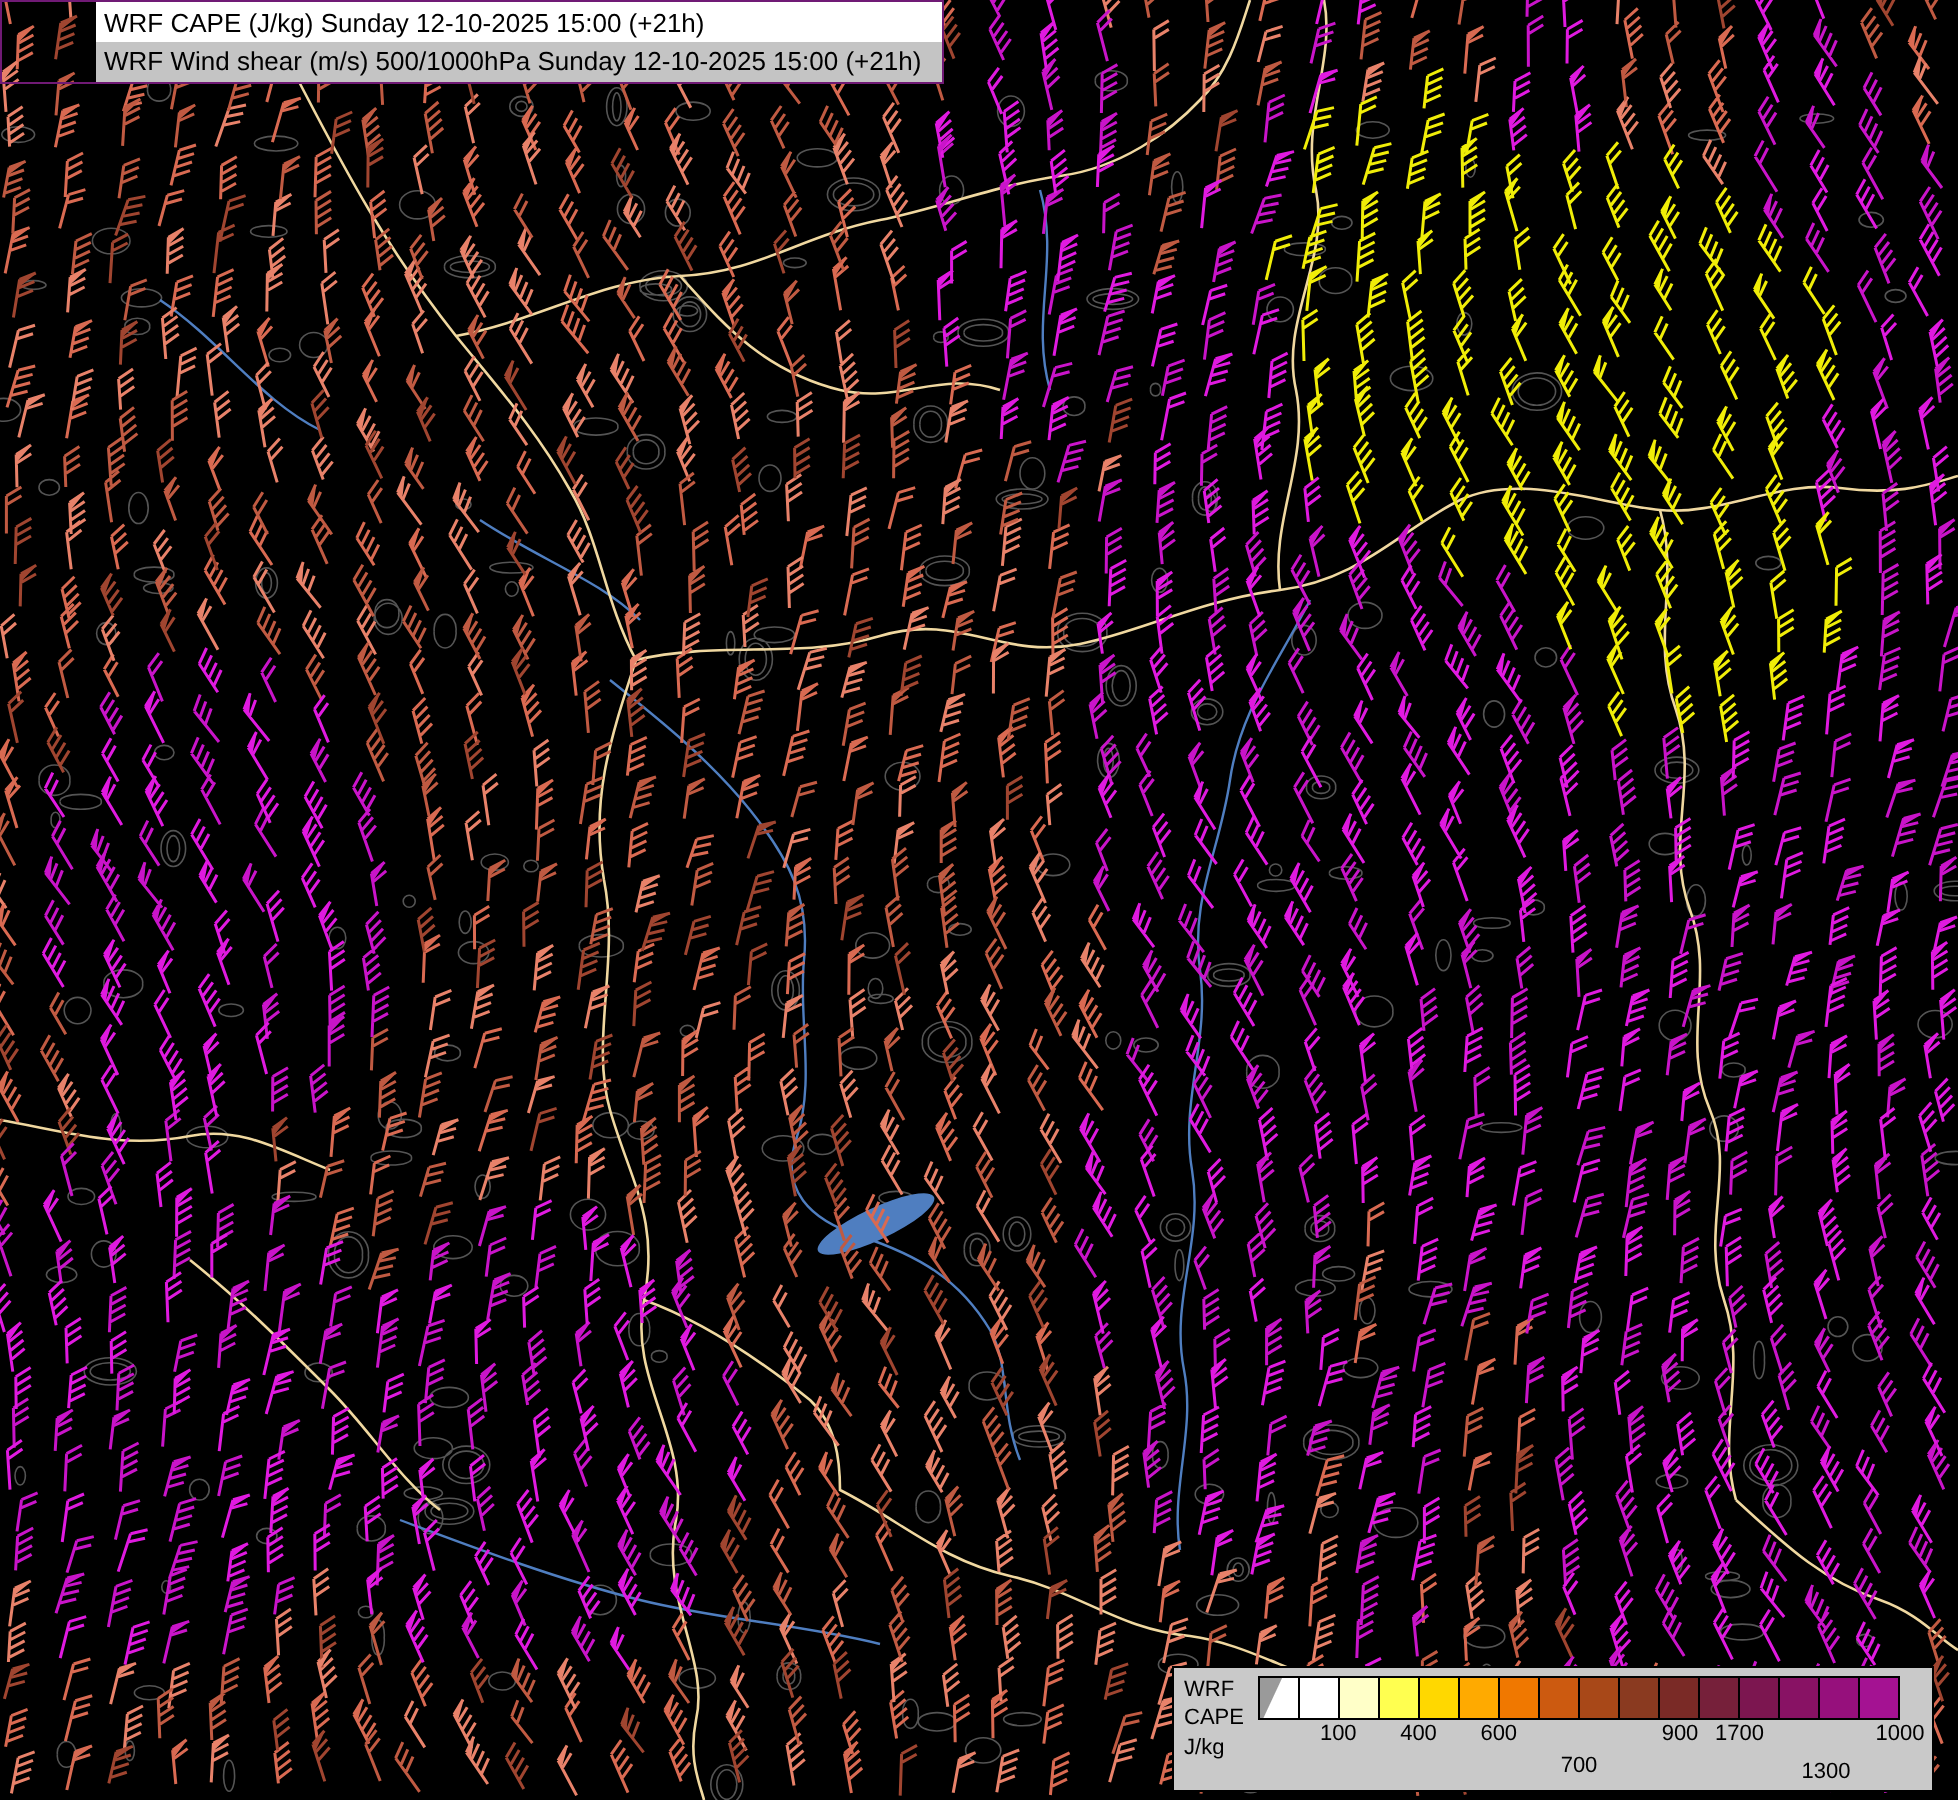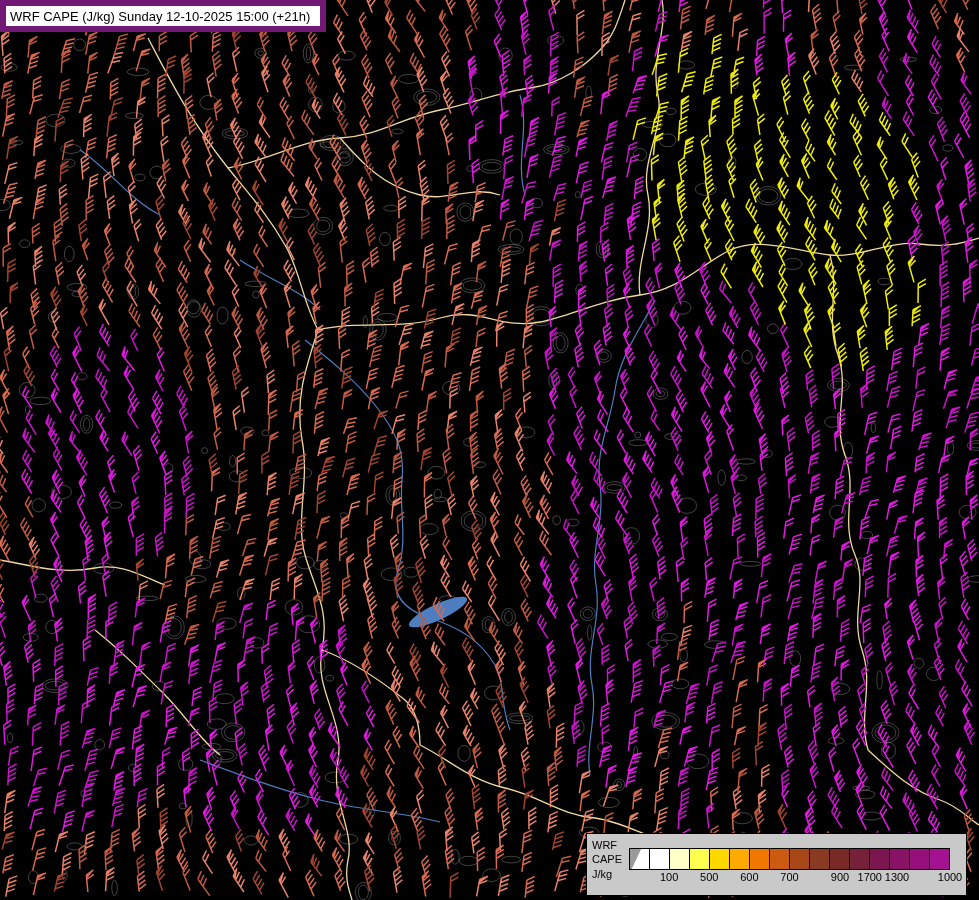--- a/index.html
+++ b/index.html
@@ -1,26 +1,26 @@
 <!DOCTYPE html>
 <html><head>
 <meta charset="utf-8">
 <style>
   html,body{margin:0;padding:0;background:#222;}
   .stage{
     position:relative;width:979px;height:900px;background:#000;overflow:hidden;
     font-family:"Liberation Sans",sans-serif;
   }
   .stage svg{position:absolute;top:0;left:0;}
-  .header{position:absolute;top:0;left:0;border:6px solid #701a75;z-index:5;}
+  .header{position:absolute;top:0;left:0;border:1px solid #701a75;z-index:5;padding-left:47px;}
   .header .h1{background:#ffffff;color:#000;font-size:13px;padding:3px 10px 2px 4px;white-space:nowrap;}
   .header .h2{background:#c4c4c4;color:#000;font-size:13px;padding:2px 10px 3px 4px;white-space:nowrap;}
   .legend{
     position:absolute;right:12px;bottom:4px;background:#c9c9c9;border:1px solid #000;
-    display:flex;align-items:center;gap:7px;padding:4px 16px 2px 5px;z-index:5;
+    display:flex;align-items:flex-start;gap:7px;padding:4px 16px 2px 5px;z-index:5;
   }
   .legend-labels{display:flex;flex-direction:column;justify-content:space-between;
     font-size:11px;color:#000;line-height:1.3;padding-bottom:12px;}
   .legend-bar{display:flex;height:20px;border:1px solid #000;width:max-content;background:#fff;}
   .swatch{width:19px;height:100%;border-right:1px solid #000;}
   .swatch:last-child{border-right:none;}
   .swatch.hatch{background:linear-gradient(115deg,#9a9a9a 38%,#ffffff 40%);}
   .legend-ticks{position:relative;height:13px;font-size:11px;color:#000;margin-top:1px;}
   .tick{position:absolute;top:0;transform:translateX(-50%);white-space:nowrap;}
 </style>
@@ -66,20 +66,21 @@
         <path d="M82.5,-0.8L90.9,-4.6L82.1,3.1ZM384.8,2.0L389.4,-5.9L386.8,5.5ZM858.4,-4.3L865.3,-10.3L859.1,-0.4ZM938.5,-0.2L943.0,-8.2L940.6,3.2ZM30.4,11.5L39.0,8.2L29.8,15.4ZM112.5,10.1L121.2,7.2L111.8,14.0ZM232.4,33.3L239.1,27.0L233.4,37.2ZM610.7,58.6L619.3,55.4L610.1,62.5ZM184.1,73.9L192.1,69.5L184.0,77.9ZM9.8,139.7L18.4,136.6L9.2,143.7ZM61.0,165.0L69.2,160.9L60.8,169.0ZM252.6,188.1L257.1,180.0L254.7,191.5ZM208.7,205.8L214.3,198.5L210.3,209.5ZM278.8,225.7L283.7,217.9L280.7,229.2ZM530.8,247.9L539.1,244.1L530.5,251.9ZM253.8,273.7L258.1,265.6L256.0,277.1ZM10.5,286.9L18.6,282.6L10.4,290.9ZM50.7,293.9L56.3,286.6L52.3,297.5ZM80.5,312.0L85.7,304.5L82.2,315.6ZM256.1,330.8L261.9,323.7L257.6,334.5ZM184.5,353.4L190.2,346.2L186.0,357.1ZM313.9,349.7L321.4,344.4L314.3,353.7ZM379.4,412.9L388.4,411.2L378.1,416.7ZM326.4,458.6L335.4,456.8L325.2,462.5ZM423.8,450.9L432.4,447.7L423.2,454.9ZM136.4,564.0L144.0,558.8L136.8,568.0ZM394.1,578.4L401.2,572.6L394.8,582.4ZM440.5,671.0L445.8,663.4L442.3,674.6ZM520.0,684.3L525.5,677.0L521.6,688.0ZM758.9,726.8L767.1,722.8L758.7,730.8ZM364.1,755.5L368.5,747.4L366.2,758.9ZM360.6,772.5L365.4,764.6L362.6,776.0ZM525.6,793.8L534.1,790.3L525.1,797.8ZM362.6,811.1L367.3,803.2L364.6,814.6ZM778.0,811.4L783.4,804.0L779.7,815.1ZM6.3,834.5L15.2,832.3L5.2,838.4ZM965.9,834.7L971.9,827.8L967.2,838.5ZM310.8,862.1L314.4,853.6L313.3,865.3ZM735.5,860.6L742.6,854.9L736.2,864.6ZM58.1,875.9L66.9,873.3L57.2,879.8ZM156.4,872.0L162.6,865.2L157.6,875.8ZM631.4,875.1L639.1,870.1L631.7,879.1ZM754.0,879.7L759.5,872.4L755.6,883.4Z" fill="#a04530" stroke="none"></path>
         <path d="M311.5,-7.5L317.7,-14.2L312.7,-3.7ZM62.4,13.1L70.8,9.4L62.0,17.1ZM1.5,36.0L9.1,30.9L1.8,40.0ZM684.0,34.7L692.6,31.6L683.3,38.7ZM957.1,36.3L960.7,27.9L959.5,39.5ZM808.7,55.4L814.5,48.4L810.2,59.2ZM261.6,72.7L267.7,65.9L262.8,76.5ZM335.2,74.1L340.5,66.6L337.0,77.7ZM416.9,73.8L422.8,66.7L418.3,77.5ZM440.5,77.9L446.8,71.1L441.8,81.7ZM137.9,101.0L146.2,97.2L137.5,105.0ZM312.1,105.8L316.4,97.7L314.2,109.1ZM84.2,118.6L92.3,114.3L84.1,122.6ZM230.4,125.0L235.9,117.6L232.1,128.7ZM259.3,122.2L263.3,114.0L261.6,125.5ZM35.1,138.6L43.4,134.7L34.8,142.6ZM133.7,136.6L141.7,132.2L133.6,140.6ZM202.7,136.8L208.3,129.5L204.3,140.5ZM254.9,142.1L258.8,133.7L257.3,145.3ZM111.6,158.7L119.0,153.1L112.2,162.6ZM288.6,189.6L293.3,181.8L290.5,193.1ZM305.5,184.8L309.7,176.6L307.8,188.2ZM14.0,200.0L22.8,197.5L13.0,203.9ZM129.4,205.1L136.6,199.4L130.1,209.1ZM178.7,211.9L183.3,204.0L180.8,215.4ZM281.7,204.1L286.8,196.5L283.5,207.7ZM340.0,204.0L346.5,197.6L341.0,207.8ZM422.2,200.7L430.3,196.4L422.1,204.7ZM475.8,203.6L484.5,200.5L475.2,207.5ZM8.1,227.2L16.0,222.5L8.2,231.2ZM338.7,225.7L344.3,218.5L340.2,229.4ZM552.5,230.7L561.2,227.9L551.7,234.6ZM34.8,251.3L42.5,246.4L35.0,255.3ZM198.8,246.3L202.5,238.0L201.1,249.5ZM226.8,249.5L230.4,241.0L229.2,252.6ZM472.7,243.7L481.0,239.7L472.4,247.7ZM148.5,289.2L151.9,280.7L151.0,292.4ZM284.2,288.0L290.5,281.3L285.4,291.8ZM99.0,306.8L103.8,299.0L100.9,310.3ZM456.1,306.6L464.8,303.9L455.2,310.6ZM315.7,329.6L323.7,325.1L315.7,333.6ZM425.0,333.6L433.9,331.4L424.0,337.5ZM496.8,326.1L504.8,321.7L496.7,330.1ZM524.9,328.5L533.2,324.7L524.5,332.4ZM474.2,349.9L483.0,347.3L473.2,353.8ZM449.1,414.9L457.6,411.4L448.6,418.9ZM495.2,415.1L502.5,409.5L495.8,419.1ZM-8.6,437.2L-4.6,429.0L-6.3,440.5ZM321.5,440.6L330.3,438.0L320.6,444.5ZM515.0,433.4L520.6,426.1L516.6,437.0ZM268.8,476.5L277.1,472.7L268.4,480.5ZM470.6,481.8L477.5,475.7L471.4,485.7ZM540.7,479.2L545.0,471.1L542.9,482.6ZM238.9,495.8L247.5,492.7L238.2,499.8ZM296.4,495.9L305.2,493.1L295.6,499.8ZM393.4,501.4L401.9,497.7L393.0,505.4ZM490.7,499.8L495.6,492.0L492.7,503.3ZM536.3,517.9L539.9,509.5L538.7,521.1ZM29.2,544.0L34.7,536.7L30.9,547.7ZM268.8,540.5L277.7,538.4L267.7,544.4ZM490.9,539.4L495.9,531.7L492.7,542.9ZM220.8,562.3L229.7,560.1L219.7,566.2ZM440.5,562.5L445.0,554.6L442.6,566.0ZM246.0,580.9L254.9,579.1L244.7,584.7ZM294.8,578.5L302.9,574.3L294.7,582.5ZM363.3,584.8L369.5,578.0L364.6,588.6ZM431.3,650.0L434.6,641.4L433.8,653.1ZM467.9,667.1L473.5,659.9L469.5,670.8ZM391.3,686.5L395.9,678.5L393.4,689.9ZM470.5,695.8L475.3,688.0L472.5,699.3ZM547.3,689.0L554.5,683.4L547.9,693.0ZM440.6,712.7L445.8,705.1L442.4,716.3ZM519.3,708.2L525.1,701.1L520.7,711.9ZM463.2,732.9L467.8,724.9L465.3,736.3ZM498.8,750.1L505.4,743.7L499.9,754.0ZM659.6,749.1L668.5,746.8L658.6,753.0ZM468.5,772.2L474.1,764.9L470.1,775.9ZM582.4,774.1L591.1,770.9L581.8,778.0ZM7.4,794.0L15.9,790.6L6.8,797.9ZM609.9,786.9L618.9,785.2L608.6,790.7ZM758.4,794.9L766.1,789.9L758.7,798.9ZM390.2,813.9L395.6,806.5L391.9,817.5ZM630.4,816.3L638.9,812.9L629.9,820.2ZM59.7,834.2L68.5,831.8L58.7,838.1ZM159.0,830.9L165.8,824.7L159.9,834.8ZM279.0,836.5L284.2,829.0L280.8,840.1ZM365.5,840.5L369.9,832.4L367.7,843.9ZM445.6,831.9L453.3,826.8L445.9,835.9ZM227.0,857.2L232.0,849.5L228.8,860.7ZM363.4,857.9L368.2,850.0L365.4,861.3ZM581.7,850.4L590.7,848.5L580.5,854.3ZM106.7,871.6L115.0,867.6L106.5,875.6ZM233.2,876.2L237.3,868.0L235.5,879.5ZM279.0,880.2L284.0,872.5L280.9,883.8ZM479.7,879.4L488.3,876.4L479.0,883.4ZM876.2,876.4L880.1,868.1L878.5,879.6Z" fill="#e8826a" stroke="none"></path>
         <path d="M492.4,-6.2L497.5,-13.8L494.2,-2.6ZM907.1,17.5L910.9,9.2L909.4,20.7ZM521.4,35.7L528.2,29.5L522.3,39.6ZM523.9,60.1L531.6,55.2L524.1,64.1ZM550.9,60.8L559.0,56.7L550.7,64.8ZM903.2,60.9L907.2,52.7L905.5,64.2ZM469.2,73.1L476.3,67.3L469.8,77.0ZM960.9,80.4L964.7,72.0L963.3,83.6ZM468.3,100.0L474.6,93.4L469.4,103.9ZM500.5,92.6L508.1,87.4L500.9,96.6ZM523.7,98.4L532.2,94.8L523.3,102.4ZM882.2,104.8L886.3,96.6L884.4,108.1ZM609.7,124.2L618.3,121.1L609.0,128.1ZM505.7,179.6L514.4,176.7L504.9,183.6ZM936.9,185.9L942.8,179.0L938.3,189.7ZM967.8,184.3L975.1,178.7L968.3,188.2ZM913.7,232.1L919.5,225.0L915.1,235.8ZM941.5,221.6L948.3,215.5L942.4,225.5ZM552.7,243.1L561.4,240.0L552.0,247.0ZM579.6,245.1L588.0,241.2L579.4,249.1ZM579.6,266.2L587.1,261.0L580.0,270.2ZM655.0,269.1L661.7,262.9L655.9,273.0ZM699.6,269.2L705.5,262.1L701.1,273.0ZM969.8,264.3L977.8,259.8L969.9,268.3ZM646.7,306.0L652.4,298.8L648.3,309.7ZM670.2,315.1L674.0,306.7L672.6,318.3ZM729.4,313.5L734.0,305.6L731.4,317.0ZM942.1,309.8L950.4,306.0L941.8,313.8ZM978.1,303.8L987.0,301.7L976.9,307.6ZM550.0,332.5L557.7,327.4L550.3,336.5ZM695.4,333.6L700.0,325.7L697.4,337.1ZM545.0,352.1L552.0,346.2L545.8,356.1ZM781.9,353.8L788.4,347.3L783.0,357.7ZM155.5,376.8L160.5,369.2L157.3,380.4ZM594.5,378.2L600.5,371.3L595.9,382.0ZM620.6,376.0L626.4,368.9L622.1,379.7ZM976.2,377.4L985.2,375.6L974.9,381.2ZM750.0,393.4L755.7,386.2L751.5,397.1ZM860.7,388.5L868.4,383.4L861.0,392.5ZM949.1,391.9L958.1,390.2L947.8,395.7ZM45.8,422.7L49.3,414.2L48.2,425.9ZM951.8,409.2L960.8,407.2L950.7,413.1ZM22.7,436.4L26.2,428.0L25.1,439.6ZM48.5,433.4L53.3,425.6L50.5,436.9ZM69.4,439.3L72.9,430.8L71.9,442.5ZM121.7,439.5L126.1,431.5L123.8,442.9ZM185.7,436.7L192.8,431.0L186.4,440.7ZM547.1,440.6L552.3,433.0L548.9,444.2ZM923.3,435.2L932.3,433.2L922.1,439.0ZM970.6,433.0L978.7,428.6L970.5,437.0ZM76.5,457.4L81.2,449.5L78.5,460.9ZM729.7,461.3L735.9,454.4L731.0,465.1ZM811.1,456.2L819.8,453.0L810.5,460.1ZM867.0,456.6L875.3,452.6L866.8,460.6ZM888.0,455.9L896.4,452.2L887.7,459.9ZM571.7,482.7L576.5,474.9L573.6,486.2ZM622.5,479.8L627.7,472.2L624.3,483.4ZM731.0,477.1L737.7,470.7L732.0,481.0ZM788.4,479.5L796.2,474.6L788.6,483.5ZM812.3,477.5L820.7,473.9L811.8,481.5ZM919.2,480.7L928.0,478.1L918.3,484.6ZM131.7,502.2L139.1,496.8L132.1,506.2ZM846.7,495.1L855.7,492.9L845.7,498.9ZM164.6,512.8L172.6,508.3L164.6,516.8ZM835.6,520.6L844.0,517.0L835.1,524.5ZM898.8,518.0L907.7,515.9L897.7,521.9ZM939.5,521.9L947.4,517.3L939.5,525.9ZM623.7,539.4L629.6,532.4L625.1,543.2ZM704.5,535.7L711.6,529.9L705.2,539.6ZM890.5,538.8L899.3,536.2L889.6,542.7ZM945.0,543.3L953.3,539.4L944.7,547.3ZM763.3,557.6L771.7,553.9L762.9,561.5ZM818.6,564.2L827.3,561.2L817.9,568.1ZM844.9,562.9L853.4,559.5L844.4,566.9ZM628.8,581.9L635.9,576.2L629.5,585.9ZM815.3,583.2L823.7,579.5L814.9,587.1ZM835.0,582.1L843.4,578.3L834.7,586.1ZM937.7,582.2L945.2,576.9L938.2,586.2ZM137.1,601.7L145.6,598.2L136.7,605.7ZM244.6,605.6L253.5,603.5L243.5,609.5ZM601.5,604.0L607.3,596.9L602.9,607.7ZM837.5,600.0L845.6,595.6L837.5,604.0ZM28.4,625.7L35.7,620.2L28.9,629.7ZM134.4,626.3L142.8,622.6L134.0,630.3ZM216.8,625.1L225.2,621.6L216.3,629.1ZM338.3,630.4L345.7,624.9L338.9,634.4ZM657.5,627.4L665.7,623.2L657.3,631.4ZM735.2,627.4L743.8,624.3L734.5,631.4ZM934.9,624.2L941.7,618.0L935.7,628.1ZM116.5,644.2L125.0,640.7L116.0,648.1ZM142.3,645.6L150.9,642.1L141.8,649.5ZM247.2,640.0L255.8,636.9L246.5,643.9ZM336.2,645.7L341.9,638.6L337.7,649.4ZM653.0,650.2L660.7,645.3L653.2,654.2ZM737.3,643.5L746.3,641.7L736.1,647.3ZM110.5,666.7L118.8,662.8L110.2,670.7ZM162.9,665.3L171.6,662.2L162.3,669.2ZM191.3,663.0L199.8,659.5L190.8,666.9ZM288.1,666.6L295.3,661.0L288.7,670.6ZM633.3,664.0L641.3,659.5L633.3,668.0ZM907.6,671.5L912.8,664.0L909.3,675.1ZM240.7,687.3L248.1,681.8L241.2,691.2ZM578.0,686.7L584.8,680.5L579.0,690.6ZM691.2,686.0L700.1,683.7L690.1,689.8ZM764.4,682.6L772.7,678.7L764.2,686.6ZM831.3,682.8L838.4,676.9L832.0,686.7ZM28.6,709.0L36.9,705.0L28.3,713.0ZM57.0,708.6L65.5,705.1L56.6,712.5ZM141.8,713.5L150.4,710.2L141.2,717.5ZM191.4,711.2L200.0,708.0L190.7,715.1ZM657.5,713.0L666.4,710.6L656.5,716.9ZM686.9,705.9L695.4,702.4L686.4,709.9ZM814.4,708.3L822.0,703.2L814.7,712.3ZM86.9,730.9L95.8,728.6L85.9,734.8ZM571.9,726.1L579.3,720.6L572.5,730.1ZM964.1,727.2L969.6,719.8L965.7,730.8ZM330.2,756.1L334.5,748.0L332.4,759.5ZM189.3,771.9L197.5,767.7L189.2,775.9ZM286.3,767.4L291.8,760.1L287.9,771.1ZM309.3,772.5L314.0,764.6L311.2,776.0ZM680.9,770.9L689.5,767.8L680.3,774.9ZM810.0,769.5L816.2,762.8L811.2,773.3ZM33.6,789.0L42.6,787.1L32.4,792.8ZM116.4,790.8L125.3,788.4L115.4,794.7ZM256.1,797.4L261.8,790.1L257.7,801.1ZM902.9,800.6L906.7,792.2L905.3,803.8ZM86.2,813.3L95.0,810.8L85.3,817.2ZM231.3,813.7L236.4,806.1L233.2,817.3ZM286.1,815.9L290.7,808.0L288.1,819.3ZM706.7,808.3L714.2,803.0L707.1,812.3ZM781.1,835.0L787.2,828.1L782.4,838.8ZM805.0,829.8L811.0,822.9L806.3,833.6ZM855.9,840.7L860.0,832.4L858.2,844.0ZM906.7,857.4L910.8,849.2L908.9,860.7Z" fill="#c914c9" stroke="none"></path>
         <path d="M523.1,-2.3L529.5,-8.8L524.2,1.6ZM663.0,-7.9L671.8,-10.5L662.1,-4.0ZM681.3,-7.2L689.7,-10.8L680.8,-3.3ZM904.5,-9.5L910.3,-16.6L905.9,-5.8ZM520.5,16.5L527.7,10.9L521.1,20.5ZM879.3,18.5L884.9,11.3L880.9,22.2ZM660.4,37.5L669.3,35.3L659.3,41.3ZM785.3,38.8L792.3,32.9L786.0,42.8ZM907.5,37.0L911.9,29.0L909.6,40.4ZM468.1,61.6L475.2,55.7L468.9,65.5ZM754.9,59.6L762.2,54.1L755.4,63.6ZM787.9,57.6L795.5,52.4L788.2,61.6ZM549.4,77.1L557.6,72.9L549.3,81.1ZM638.4,77.7L647.4,75.9L637.2,81.5ZM602.8,93.9L611.2,90.2L602.4,97.9ZM500.9,114.6L509.0,110.3L500.8,118.6ZM531.1,121.2L539.5,117.6L530.7,125.1ZM469.1,140.0L477.0,135.2L469.3,144.0ZM579.2,140.8L588.0,137.9L578.5,144.7ZM530.4,157.6L539.0,154.5L529.7,161.6ZM965.0,165.8L971.8,159.7L965.8,169.7ZM607.8,179.4L616.7,177.2L606.7,183.3ZM501.5,203.4L509.7,199.4L501.3,207.4ZM526.5,202.4L534.9,198.8L526.0,206.4ZM935.7,205.5L942.4,199.2L936.6,209.4ZM959.8,204.7L966.7,198.6L960.7,208.6ZM627.3,219.4L634.5,213.7L627.9,223.3ZM626.5,250.1L634.3,245.4L626.6,254.1ZM965.2,242.6L972.5,237.1L965.7,246.6ZM674.8,269.9L680.6,262.8L676.3,273.6ZM578.6,290.5L586.6,286.0L578.6,294.5ZM623.5,290.3L629.5,283.4L624.8,294.1ZM963.4,281.9L971.3,277.2L963.5,285.9ZM549.0,311.9L556.2,306.3L549.6,315.9ZM623.5,334.1L628.9,326.7L625.1,337.7ZM748.6,334.7L752.4,326.4L750.9,338.0ZM921.1,327.0L929.6,323.6L920.5,330.9ZM72.7,353.1L77.9,345.5L74.5,356.6ZM122.0,354.8L125.5,346.3L124.5,357.9ZM624.9,350.8L630.9,343.9L626.3,354.6ZM677.3,358.1L681.5,350.0L679.4,361.5ZM699.5,356.3L702.9,347.7L702.0,359.4ZM728.5,356.4L733.6,348.8L730.3,359.9ZM941.6,351.6L950.0,347.8L941.3,355.6ZM124.1,373.7L128.6,365.7L126.1,377.1ZM724.1,371.3L728.3,363.2L726.3,374.7ZM948.6,372.3L957.5,370.1L947.6,376.2ZM51.1,396.1L55.7,388.1L53.2,399.5ZM73.0,395.4L78.3,387.9L74.8,399.0ZM549.5,394.0L555.2,386.8L551.0,397.7ZM597.4,398.6L601.8,390.5L599.5,402.0ZM700.9,389.2L705.9,381.6L702.7,392.8ZM724.6,397.6L730.4,390.5L726.1,401.3ZM833.6,394.1L841.0,388.7L834.1,398.1ZM151.5,415.5L156.8,408.0L153.1,419.1ZM671.5,414.7L675.9,406.6L673.6,418.1ZM720.3,412.0L724.9,404.1L722.4,415.4ZM753.8,409.8L759.2,402.4L755.5,413.5ZM781.8,420.1L789.4,415.0L782.1,424.1ZM99.9,437.7L104.3,429.7L102.0,441.1ZM645.4,439.2L650.0,431.3L647.4,442.6ZM706.5,438.0L712.6,431.2L707.8,441.8ZM759.2,439.4L766.2,433.4L760.0,443.3ZM834.8,432.9L842.6,428.0L835.0,436.9ZM870.5,438.4L879.4,436.0L869.5,442.3ZM946.3,439.5L954.8,436.1L945.7,443.4ZM159.7,457.7L165.7,450.7L161.1,461.5ZM566.6,459.7L570.3,451.3L569.0,462.9ZM624.0,460.1L628.0,451.9L626.2,463.4ZM642.6,458.5L646.8,450.4L644.8,461.9ZM941.8,457.8L950.5,455.1L940.9,461.7ZM970.2,461.3L979.0,458.6L969.4,465.2ZM52.2,477.2L57.5,469.7L53.9,480.8ZM79.1,482.3L84.7,475.1L80.6,486.0ZM108.7,476.1L114.8,469.2L110.1,479.9ZM670.8,481.7L675.9,474.2L672.6,485.3ZM702.9,473.0L709.3,466.4L704.0,476.9ZM897.5,478.3L906.4,476.2L896.4,482.2ZM966.2,475.7L974.1,471.1L966.2,479.7ZM50.8,497.3L54.9,489.1L53.0,500.6ZM590.5,505.0L594.5,496.7L592.8,508.3ZM671.7,493.5L677.4,486.3L673.3,497.2ZM816.4,497.9L825.2,495.2L815.6,501.8ZM889.8,503.5L898.5,500.6L889.1,507.5ZM937.0,500.3L944.7,495.3L937.2,504.2ZM970.3,500.0L977.9,494.8L970.6,503.9ZM50.6,519.5L56.0,512.1L52.3,523.2ZM102.0,522.9L108.7,516.7L102.9,526.8ZM680.2,522.3L687.5,516.8L680.7,526.2ZM812.1,518.3L820.5,514.4L811.8,522.3ZM915.7,521.9L924.0,518.0L915.4,525.9ZM962.4,522.4L969.5,516.6L963.1,526.3ZM85.2,541.0L92.5,535.3L85.8,544.9ZM104.0,538.1L110.9,532.0L104.9,542.0ZM842.2,545.4L850.5,541.6L841.8,549.4ZM870.6,538.4L879.4,535.6L869.8,542.3ZM917.6,537.0L925.3,532.1L917.8,541.0ZM53.8,564.2L59.2,556.8L55.5,567.8ZM540.2,564.4L544.8,556.5L542.2,567.8ZM891.0,555.8L899.5,552.3L890.5,559.8ZM916.0,560.2L923.9,555.5L916.1,564.2ZM543.1,583.9L547.0,575.5L545.5,587.1ZM681.3,583.3L689.2,578.7L681.3,587.3ZM707.5,581.2L716.2,578.1L706.9,585.2ZM734.7,583.0L743.0,579.1L734.4,587.0ZM916.5,579.7L923.8,574.2L917.0,583.7ZM22.1,602.3L27.6,594.9L23.8,606.0ZM88.4,598.7L96.4,594.3L88.4,602.7ZM291.4,608.4L299.0,603.2L291.8,612.4ZM546.7,603.8L551.0,595.7L548.9,607.1ZM739.9,604.9L748.8,602.6L738.9,608.8ZM884.7,604.0L891.8,598.3L885.3,608.0ZM909.6,605.9L916.4,599.6L910.6,609.8ZM54.8,623.6L62.1,618.0L55.4,627.6ZM296.7,621.3L305.0,617.3L296.4,625.2ZM310.6,623.9L317.2,617.6L311.5,627.8ZM762.6,627.4L771.2,624.1L762.1,631.4ZM790.3,626.6L799.0,623.6L789.6,630.5ZM813.6,617.7L821.7,613.5L813.4,621.7ZM191.0,648.4L199.5,644.9L190.5,652.4ZM217.7,645.7L226.4,642.7L217.0,649.6ZM319.9,645.0L327.6,640.0L320.2,649.0ZM546.7,646.6L553.4,640.3L547.6,650.5ZM907.4,641.5L913.7,634.8L908.6,645.3ZM957.9,646.6L962.4,638.6L959.9,650.0ZM3.7,666.8L10.9,661.2L4.2,670.7ZM136.7,667.2L145.5,664.7L135.7,671.1ZM237.9,664.3L245.8,659.7L238.0,668.3ZM340.6,669.2L346.3,662.0L342.1,672.9ZM575.8,664.6L582.4,658.3L576.7,668.5ZM791.9,669.0L800.2,665.2L791.5,673.0ZM841.3,664.2L849.4,659.8L841.3,668.2ZM87.6,689.2L95.7,684.9L87.5,693.2ZM116.7,692.5L125.5,689.8L115.8,696.4ZM138.4,688.1L147.3,685.9L137.3,691.9ZM310.1,686.7L316.9,680.5L311.1,690.6ZM605.9,684.7L613.4,679.5L606.3,688.7ZM781.3,688.0L789.3,683.5L781.4,692.0ZM290.5,709.1L297.3,702.9L291.4,713.0ZM962.9,710.7L968.2,703.2L964.6,714.3ZM168.9,729.8L177.8,727.6L167.8,733.7ZM209.9,734.9L217.2,729.5L210.3,738.9ZM265.6,730.4L272.8,724.7L266.2,734.3ZM309.1,734.1L314.8,726.9L310.6,737.8ZM328.4,730.3L332.4,722.1L330.7,733.6ZM364.1,736.2L368.6,728.3L366.1,739.7ZM630.4,730.9L638.8,727.2L630.0,734.9ZM683.3,729.0L692.1,726.3L682.4,732.9ZM831.8,731.0L838.3,724.5L832.9,734.8ZM910.6,730.7L915.4,722.9L912.6,734.2ZM116.5,749.9L125.4,747.7L115.4,753.7ZM136.5,748.2L144.8,744.2L136.3,752.2ZM206.4,753.4L213.5,747.6L207.1,757.3ZM280.0,752.4L285.1,744.8L281.8,756.0ZM308.7,750.2L314.2,742.8L310.4,753.9ZM603.5,748.5L612.3,745.7L602.7,752.4ZM633.5,754.8L642.5,753.1L632.2,758.5ZM689.2,749.0L698.2,746.8L688.2,752.9ZM956.2,755.2L960.8,747.3L958.3,758.7ZM116.0,775.3L124.5,771.9L115.4,779.2ZM608.6,768.6L617.1,765.3L608.0,772.6ZM629.2,770.0L637.9,767.1L628.4,774.0ZM834.6,777.3L840.4,770.2L836.1,781.0ZM856.8,771.8L862.0,764.2L858.5,775.4ZM183.8,789.7L191.2,784.2L184.3,793.6ZM206.8,793.8L213.2,787.2L207.9,797.6ZM309.5,791.9L314.5,784.2L311.4,795.4ZM335.7,794.8L339.4,786.3L338.2,797.9ZM855.9,788.9L861.8,781.8L857.4,792.6ZM960.1,792.4L965.6,785.0L961.7,796.0ZM203.3,812.4L208.8,805.1L204.9,816.1ZM305.5,821.5L309.7,813.3L307.8,824.9ZM805.4,813.8L811.7,807.2L806.5,817.6ZM660.3,874.6L668.6,870.5L660.1,878.6ZM681.4,876.4L689.2,871.5L681.7,880.4ZM776.4,875.4L780.4,867.1L778.7,878.6Z" fill="#e01ae0" stroke="none"></path>
         <path d="M731.0,73.9L738.9,69.2L731.0,77.9ZM681.4,100.4L689.5,96.0L681.4,104.4ZM712.5,100.7L720.9,97.0L712.2,104.7ZM735.0,100.5L743.0,96.0L735.0,104.5ZM752.7,95.6L759.2,89.0L753.8,99.4ZM830.8,105.6L835.9,97.9L832.6,109.1ZM709.0,120.4L716.6,115.4L709.2,124.4ZM655.3,137.0L663.8,133.3L654.9,140.9ZM686.0,140.6L694.5,137.0L685.6,144.6ZM827.4,142.2L831.7,134.1L829.5,145.6ZM877.2,144.7L881.3,136.5L879.4,148.1ZM756.2,164.3L761.8,157.1L757.7,168.0ZM779.9,161.7L784.7,153.9L781.8,165.2ZM801.6,160.6L807.2,153.3L803.2,164.3ZM657.5,184.7L664.9,179.4L657.9,188.7ZM677.0,185.4L684.6,180.3L677.3,189.4ZM777.8,185.1L782.7,177.4L779.7,188.6ZM797.1,185.9L800.6,177.4L799.6,189.0ZM888.4,184.3L894.4,177.3L889.8,188.0ZM908.6,182.0L914.0,174.5L910.3,185.6ZM654.0,202.6L661.3,197.1L654.6,206.6ZM677.7,199.4L684.5,193.2L678.6,203.3ZM721.5,206.2L726.5,198.5L723.3,209.8ZM778.7,208.9L782.7,200.6L780.9,212.1ZM858.8,210.8L863.8,203.0L860.7,214.3ZM652.4,219.5L659.4,213.7L653.1,223.5ZM700.9,226.3L706.5,219.0L702.5,230.0ZM753.9,231.6L758.8,223.9L755.8,235.2ZM776.8,228.6L781.5,220.7L778.8,232.0ZM804.7,225.2L808.5,216.8L807.1,228.4ZM824.5,228.0L828.0,219.5L827.0,231.2ZM884.5,223.8L890.2,216.6L886.0,227.5ZM751.3,250.6L755.9,242.7L753.4,254.1ZM831.6,247.1L835.9,239.0L833.7,250.5ZM752.5,269.6L757.1,261.6L754.6,273.0ZM825.2,266.3L829.7,258.3L827.3,269.7ZM908.3,262.5L914.8,256.0L909.4,266.3ZM799.0,290.5L803.4,282.5L801.1,293.9ZM863.0,286.0L869.8,279.8L863.8,289.9ZM778.7,307.9L784.5,300.7L780.2,311.6ZM804.5,310.0L810.7,303.2L805.8,313.8ZM827.9,311.3L833.9,304.3L829.3,315.0ZM860.5,310.3L866.6,303.3L861.9,314.0ZM913.1,309.6L921.3,305.6L912.8,313.6ZM803.8,329.2L809.3,321.8L805.4,332.8ZM857.3,331.2L864.4,325.4L858.0,335.2ZM885.2,331.6L892.6,326.2L885.6,335.6Z" fill="#f0ed08" stroke="none"></path>
       </g>
   </svg>
 
   <div class="header">
     <div class="h1">WRF CAPE (J/kg) Sunday 12-10-2025 15:00 (+21h)</div>
+    <div class="h2">WRF Wind shear (m/s) 500/1000hPa Sunday 12-10-2025 15:00 (+21h)</div>
   </div>
 
   <div class="legend">
     <div class="legend-labels">
       <div>WRF</div>
       <div>CAPE</div>
       <div>J/kg</div>
     </div>
     <div class="legend-bar-wrap">
       <div class="legend-bar" id="legend-bar">
@@ -95,24 +96,24 @@
           <div class="swatch" style="background: rgb(138, 58, 32);"></div>
           <div class="swatch" style="background: rgb(122, 42, 38);"></div>
           <div class="swatch" style="background: rgb(118, 32, 58);"></div>
           <div class="swatch" style="background: rgb(124, 22, 80);"></div>
           <div class="swatch" style="background: rgb(136, 18, 100);"></div>
           <div class="swatch" style="background: rgb(150, 16, 124);"></div>
           <div class="swatch" style="background: rgb(164, 18, 146);"></div>
         </div>
       <div class="legend-ticks" id="legend-ticks" style="width: 321px;">
           <span class="tick" style="left: 40.125px;">100</span>
-          <span class="tick" style="left: 80.25px;">500</span>
+          <span class="tick" style="left: 80.25px;">400</span>
           <span class="tick" style="left: 120.375px;">600</span>
-          <span class="tick" style="left: 160.5px;">700</span>
+          <span class="tick" style="left: 160.5px; margin-top: 16px;">700</span>
           <span class="tick" style="left: 211px;">900</span>
           <span class="tick" style="left: 240.75px;">1700</span>
-          <span class="tick" style="left: 268px;">1300</span>
+          <span class="tick" style="left: 284px; margin-top: 19px;">1300</span>
           <span class="tick" style="left: 321px;">1000</span>
         </div>
     </div>
   </div>
 
 </div>
 
 </body></html>

